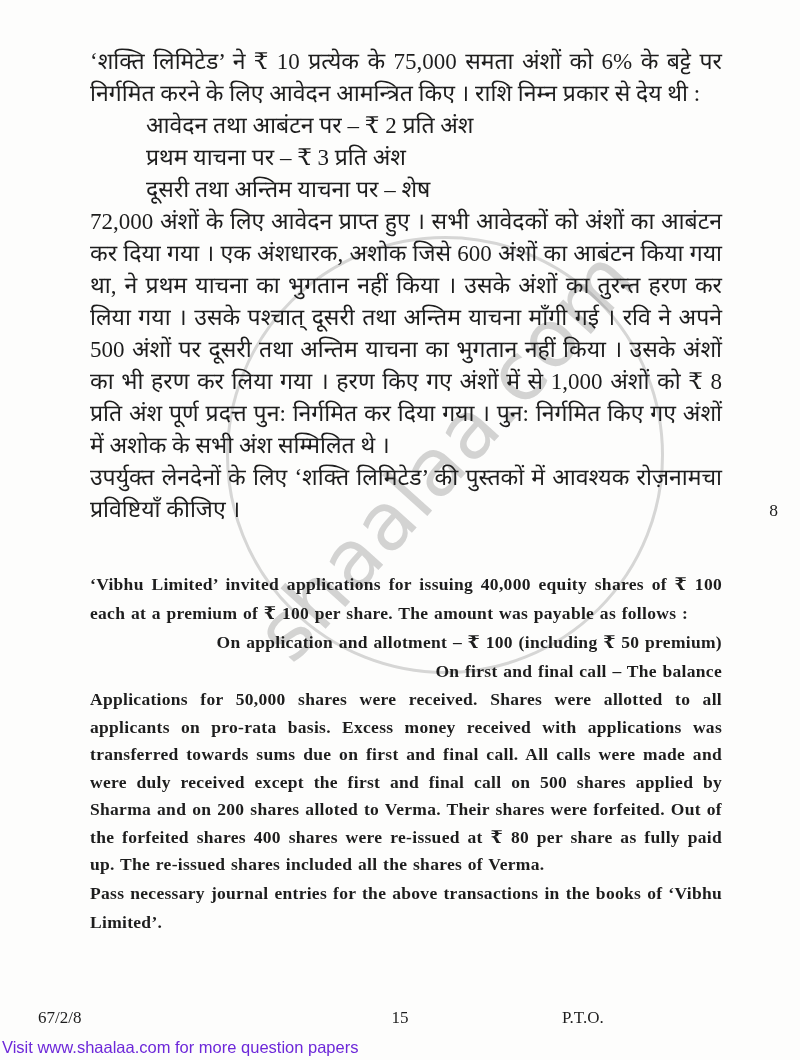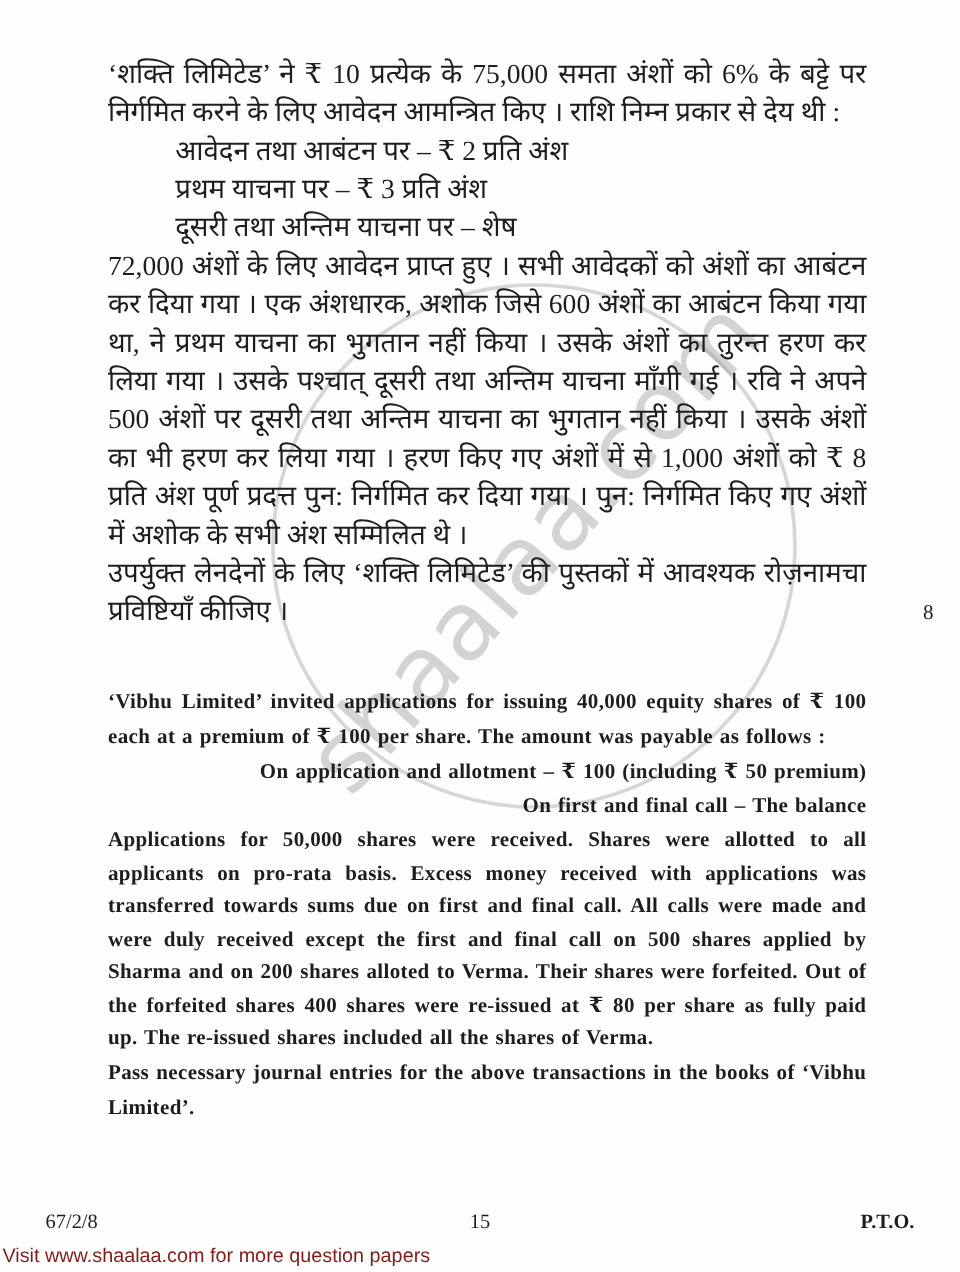--- a/index.html
+++ b/index.html
@@ -40,26 +40,26 @@
 
   .or { margin-top: 24px; text-align: center; font-weight: bold; font-size: 18px; letter-spacing: 0.5px; }
 
   .footer-row {
     position: absolute; left: 38px; right: 38px; bottom: 32px;
     display: flex; align-items: baseline; z-index: 2;
     font-size: 17px;
   }
   .footer-code { width: 200px; text-align: left; }
   .footer-page { flex: 1; text-align: center; }
-  .footer-pto { width: 200px; text-align: right; font-weight: bold; }
+  .footer-pto { width: 200px; font-weight: normal; }
 
   .promo {
     position: absolute; left: 2px; bottom: 3px; z-index: 2;
     font-family: "Liberation Sans", "DejaVu Sans", sans-serif;
-    font-size: 16.5px; color: #7f1d1d;
+    font-size: 16.5px; color: #6d28d9;
   }
 </style>
 </head>
 <body>
 
 <div class="page">
 
   <div class="watermark">
     <div class="watermark-circle"></div>
     <div class="watermark-text">shaalaa.com</div>

